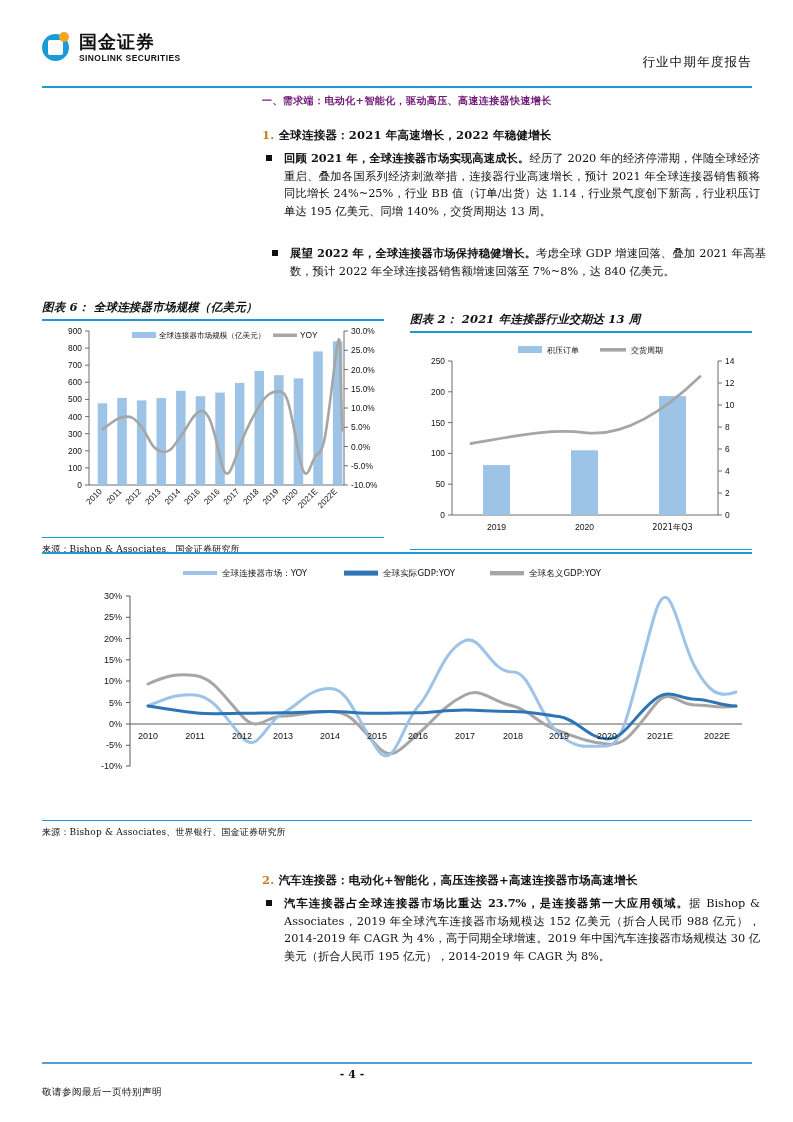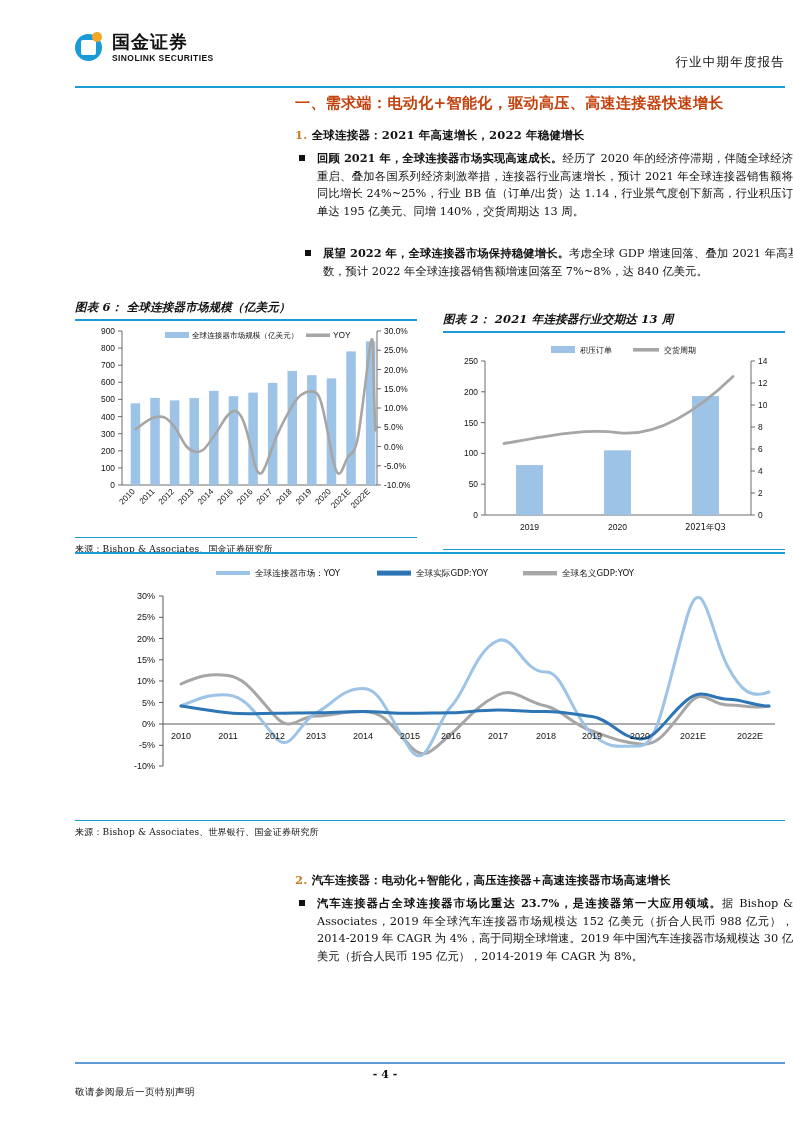--- a/index.html
+++ b/index.html
@@ -3,21 +3,21 @@
 <meta charset="utf-8">
 <style>
   html,body{margin:0;padding:0;}
   body{
     width:793px;height:1122px;
     background:#ffffff;
     font-family:"Liberation Serif", serif;
     position:relative;
     overflow:hidden;
   }
-  .page{position:relative;width:704px;height:1122px;margin-left:33px;}
+  .page{position:relative;width:704px;height:1122px;}
 
   
   .header{position:absolute;left:42px;top:30px;width:710px;height:56px;}
   .logo-wrap{position:absolute;left:0;top:2px;display:flex;align-items:flex-start;}
   .logo-mark{position:relative;width:30px;height:30px;margin-right:7px;}
   .logo-mark .ring{
     position:absolute;left:0;top:2px;width:27px;height:27px;border-radius:50%;
     background:#1a9ad7;
   }
   .logo-mark .inner{
@@ -30,21 +30,21 @@
   .logo-en{font-family:"Liberation Sans", sans-serif;font-weight:bold;font-size:8.5px;letter-spacing:0.4px;color:#111;margin-top:2px;}
   .header-right{
     position:absolute;right:0;top:24px;font-size:12.5px;color:#111;
     font-family:"DejaVu Serif", serif;letter-spacing:1.2px;
   }
   .header-rule{position:absolute;left:42px;top:86px;width:710px;height:2px;background:#1a9ad7;}
 
   
   .h1{
     position:absolute;left:262px;top:94px;width:498px;
-    font-family:"DejaVu Serif", serif;font-weight:bold;font-size:15px;color:#c2410c;letter-spacing:0.4px;
+    font-family:"DejaVu Serif", serif;font-weight:bold;font-size:10px;color:#701a75;letter-spacing:0.4px;
   }
   .h2{
     font-family:"DejaVu Serif", serif;font-weight:bold;font-size:11.5px;color:#111;letter-spacing:0.2px;
   }
   .h2 .num{color:#c87e20;}
   .bullet-row{position:relative;padding-left:22px;margin-top:7px;}
   .bullet-sq{
     position:absolute;left:4px;top:5px;width:6px;height:6px;background:#111;
   }
   .para{

